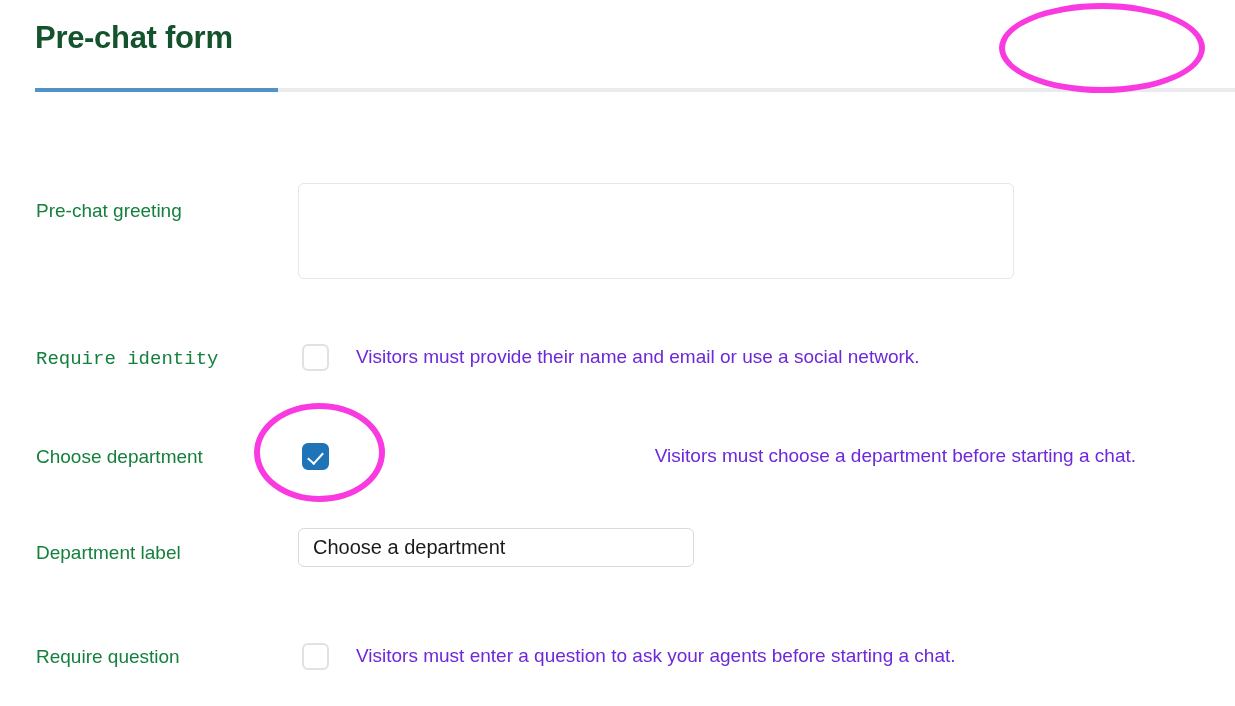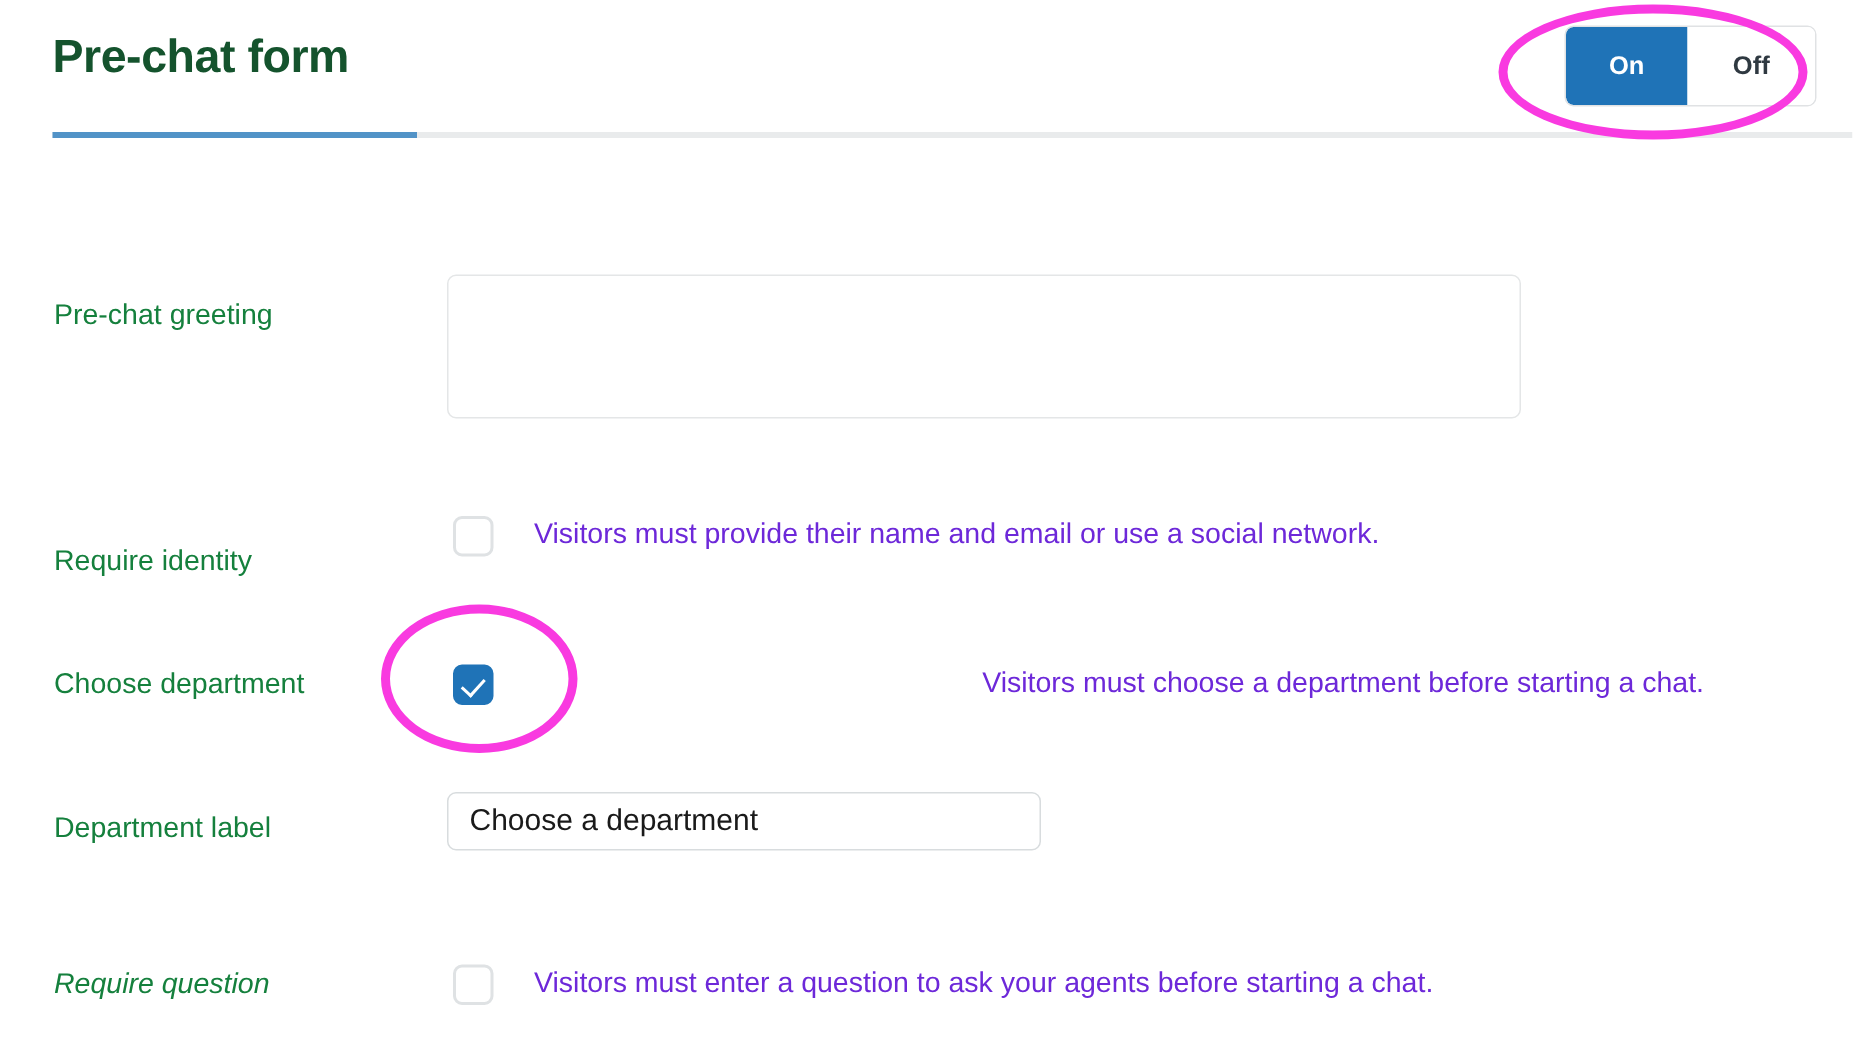--- a/index.html
+++ b/index.html
@@ -220,55 +220,51 @@
   }
 </style>
 </head>
 <body>
 
 <div class="page">
 
   <div class="header-row">
     <h1 class="page-title">Pre-chat form</h1>
 
-    <div class="toggle-group">
-      <button class="toggle-btn on">On</button>
-      <button class="toggle-btn off">Off</button>
-    </div>
   </div>
 
   <div class="divider">
     <div class="divider-accent"></div>
   </div>
 
 
   <div class="form-row" style="top:183px; height:96px;">
     <div class="row-label" style="top:15px;">Pre-chat greeting</div>
     <textarea class="textarea-field" placeholder="" style=""></textarea>
   </div>
 
   <div class="form-row" style="top:344px; height:34px;">
-    <div class="row-label" style="top:18px;">Require identity</div>
+    <div class="row-label" style="top:2px;font-family:Liberation Mono, monospace;">Require identity</div>
     <div class="checkbox-box" style="top:0px;"></div>
     <div class="checkbox-desc" style="top:-4px;">Visitors must provide their name and email or use a social network.</div>
   </div>
 
   <div class="form-row" style="top:443px; height:34px;">
     <div class="row-label" style="top:1px;">Choose department</div>
     <div class="checkbox-box checked" style="top:0px;"></div>
     <div class="checkbox-desc" style="top:-4px;text-align:right;">Visitors must choose a department before starting a chat.</div>
   </div>
 
   <div class="form-row" style="top:528px; height:50px;padding-left:48px;">
     <div class="row-label" style="top:12px;">Department label</div>
     <input class="text-field" type="text" value="Choose a department" style="">
   </div>
 
   <div class="form-row" style="top:643px; height:68px;">
-    <div class="row-label" style="top:1px;font-style:italic;">Require question</div>
+    <div class="row-label" style="top:1px;">Require question</div>
     <div class="checkbox-box" style="top:0px;"></div>
     <div class="checkbox-desc" style="top:-4px; width:755px;">Visitors must enter a question to ask your agents before starting a chat.</div>
   </div>
 
   <div class="annot annot-toggle"></div>
   <div class="annot annot-checkbox"></div>
 
 </div>
 
 </body></html>

